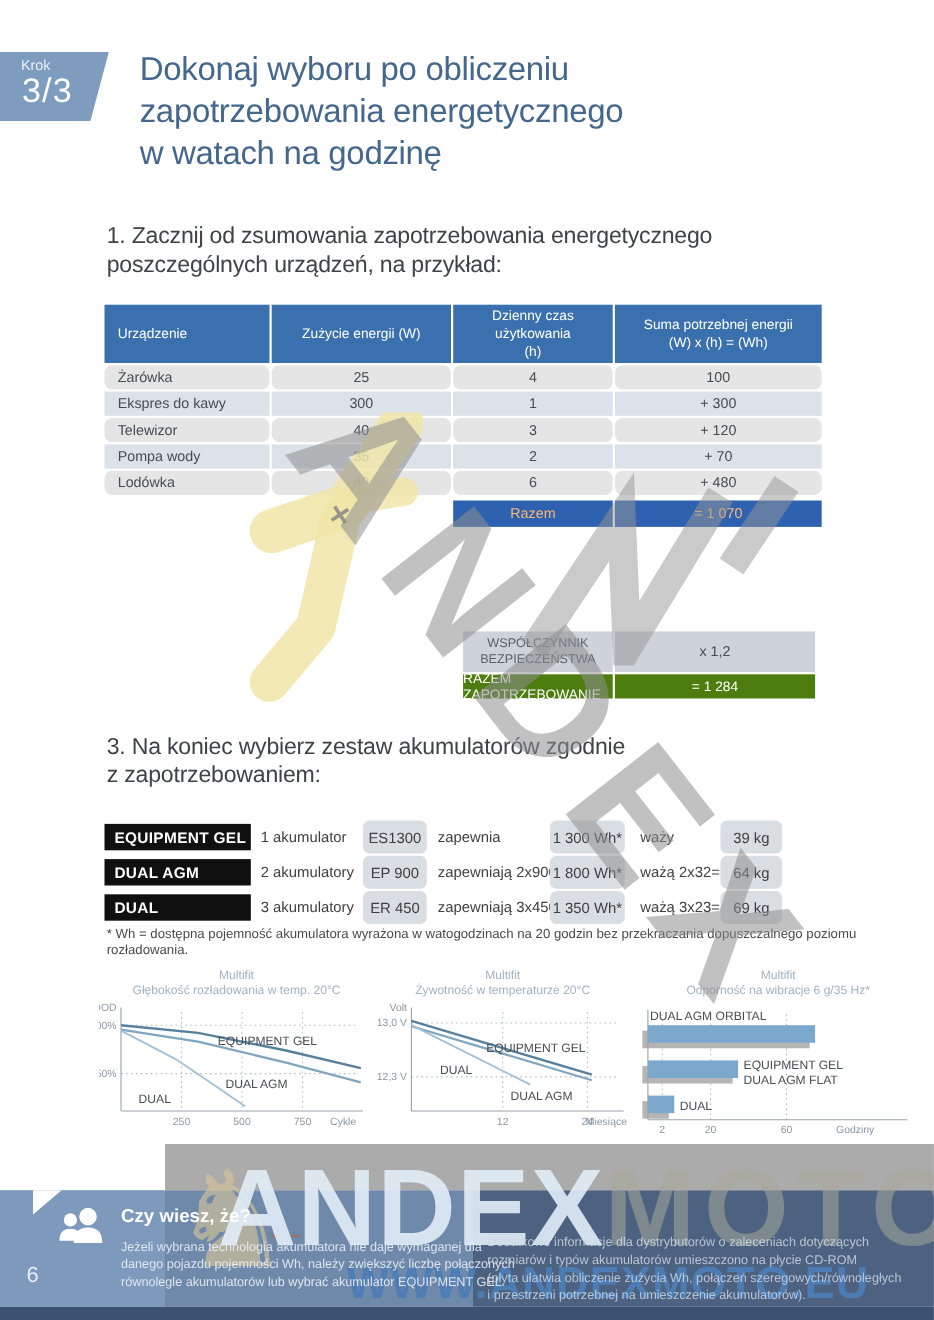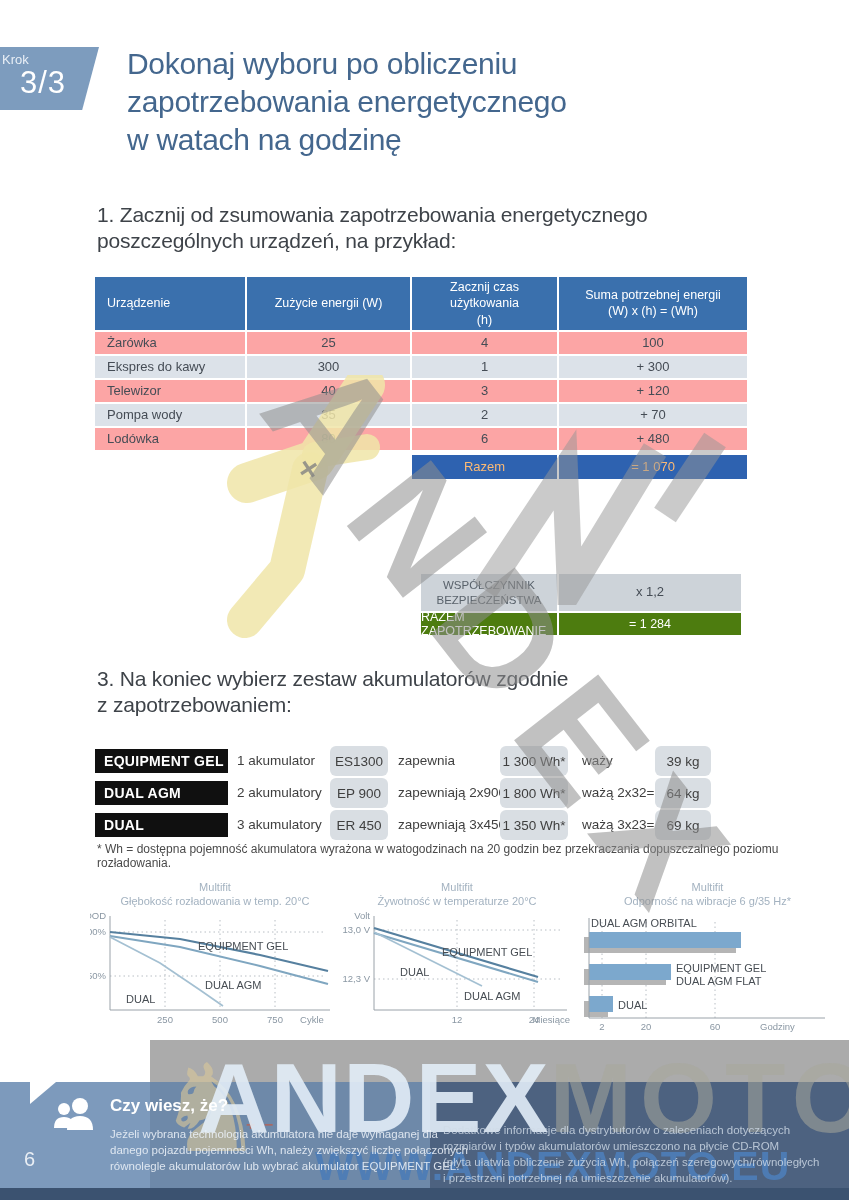--- a/index.html
+++ b/index.html
@@ -2,38 +2,38 @@
 <html><head>
 <meta charset="utf-8">
 <style>
   html,body{margin:0;padding:0;background:#e8e8e8;}
   .page{position:relative;width:849px;height:1200px;background:#ffffff;margin:0 auto;
         overflow:hidden;font-family:"Liberation Sans",sans-serif;}
   .pre{white-space:pre-line;}
   
   .step-badge{position:absolute;left:0;top:47px;width:99px;height:63px;background:#7d9cbe;
               clip-path:polygon(0 0,100% 0,83% 100%,0 100%);color:#fff;}
-  .step-badge .k{position:absolute;left:2px;top:5px;font-size:13px;color:#e9eff6;}
+  .step-badge .k{position:absolute;left:19px;top:5px;font-size:13px;color:#e9eff6;}
   .step-badge .v{position:absolute;left:20px;top:18px;font-size:31px;letter-spacing:1px;}
   .page-title{position:absolute;left:127px;top:45px;font-size:30px;line-height:38px;
               color:#44678e;letter-spacing:-0.3px;}
   .step-text{position:absolute;font-size:21px;line-height:26px;color:#3e4349;letter-spacing:-0.2px;}
   #step1{left:97px;top:202px;}
   #step2{left:97px;top:503px;}
   #step3{left:97px;top:666px;}
   
   .etable{position:absolute;left:95px;top:277px;display:grid;
           grid-template-columns:150px 163px 145px 188px;gap:2px;}
   .etable .th{background:#3a70ad;color:#fff;font-size:12.5px;line-height:1.3;min-height:48px;
               display:flex;align-items:center;justify-content:center;text-align:center;padding:2px 4px;box-sizing:border-box;}
   .etable .th.first{justify-content:flex-start;text-align:left;padding-left:12px;}
   .etable .td{height:22px;display:flex;align-items:center;justify-content:center;
               font-size:13px;color:#454c55;}
   .etable .td.first{justify-content:flex-start;padding-left:12px;box-sizing:border-box;}
-  .etable .odd{background:#fca5a5;}
+  .etable .odd{background:#e5e5e5;border-radius:7px;}
   .etable .even{background:#dce2e9;}
   .etable .empty{background:transparent;}
   .etable .tot{background:#2e62b0;color:#fdba74;height:24px;margin-top:3px;}
   
   .stable{position:absolute;left:421px;top:574px;display:grid;grid-template-columns:136px 182px;gap:2px;}
   .stable .g{background:#cdd3d9;color:#59626b;font-size:11.5px;line-height:1.3;min-height:37px;
              display:flex;align-items:center;justify-content:center;text-align:center;padding:1px 6px;box-sizing:border-box;}
   .stable .b{background:#4d7c0f;color:#fff;font-size:12.5px;height:22px;
              display:flex;align-items:center;justify-content:center;}
   .stable .val{font-size:13px;color:#454c55;}
@@ -114,21 +114,21 @@
   <div class="page-title pre">Dokonaj wyboru po obliczeniu
 zapotrzebowania energetycznego
 w watach na godzinę</div>
 
   <div id="step1" class="step-text pre">1. Zacznij od zsumowania zapotrzebowania energetycznego
 poszczególnych urządzeń, na przykład:</div>
 
   <div class="etable">
     <div class="th first pre">Urządzenie</div>
     <div class="th pre">Zużycie energii (W)</div>
-    <div class="th pre">Zacznij czas użytkowania
+    <div class="th pre">Dzienny czas użytkowania
 (h)</div>
     <div class="th pre">Suma potrzebnej energii
 (W) x (h) = (Wh)</div>
 
     <div class="td odd first">Żarówka</div>
     <div class="td odd">25</div>
     <div class="td odd">4</div>
     <div class="td odd">100</div>
 
     <div class="td even first">Ekspres do kawy</div>

